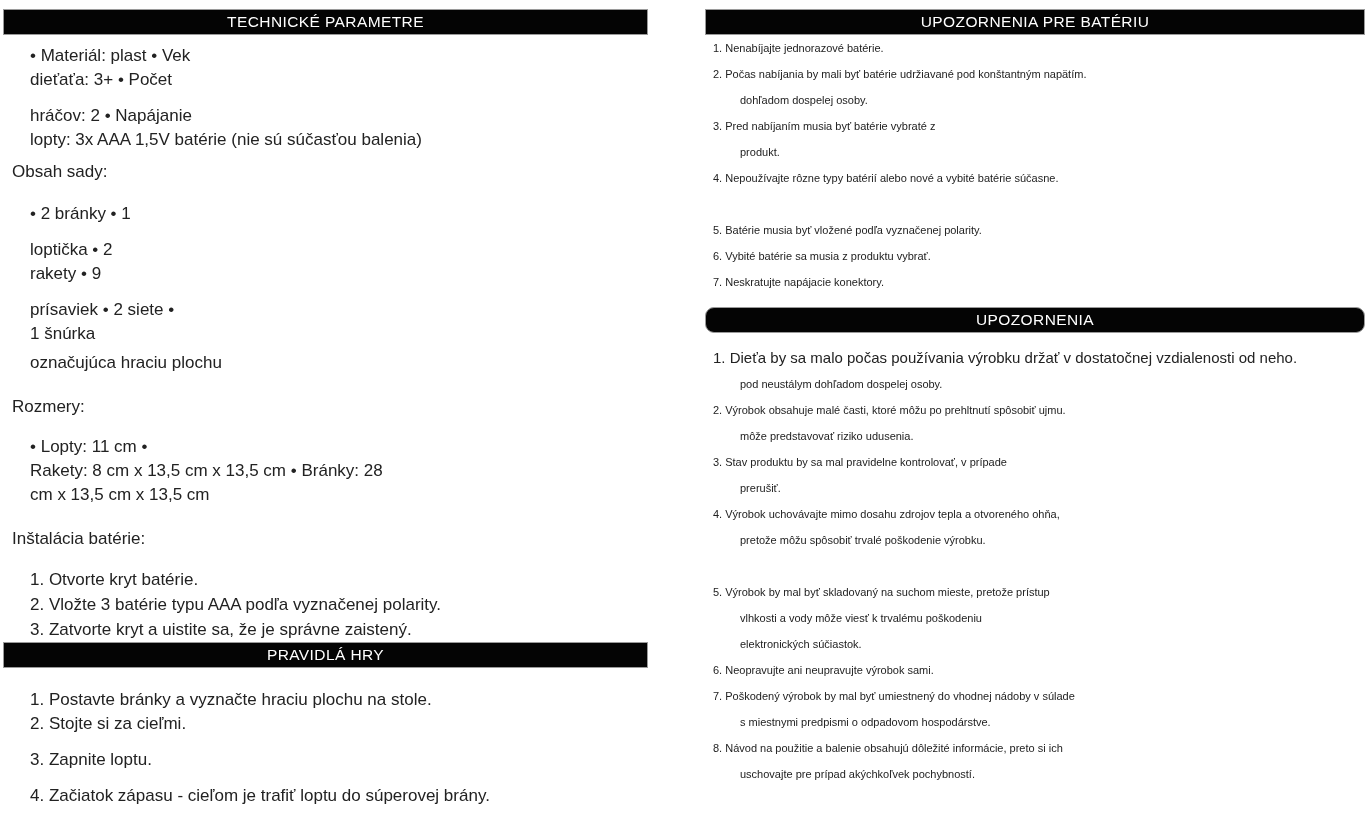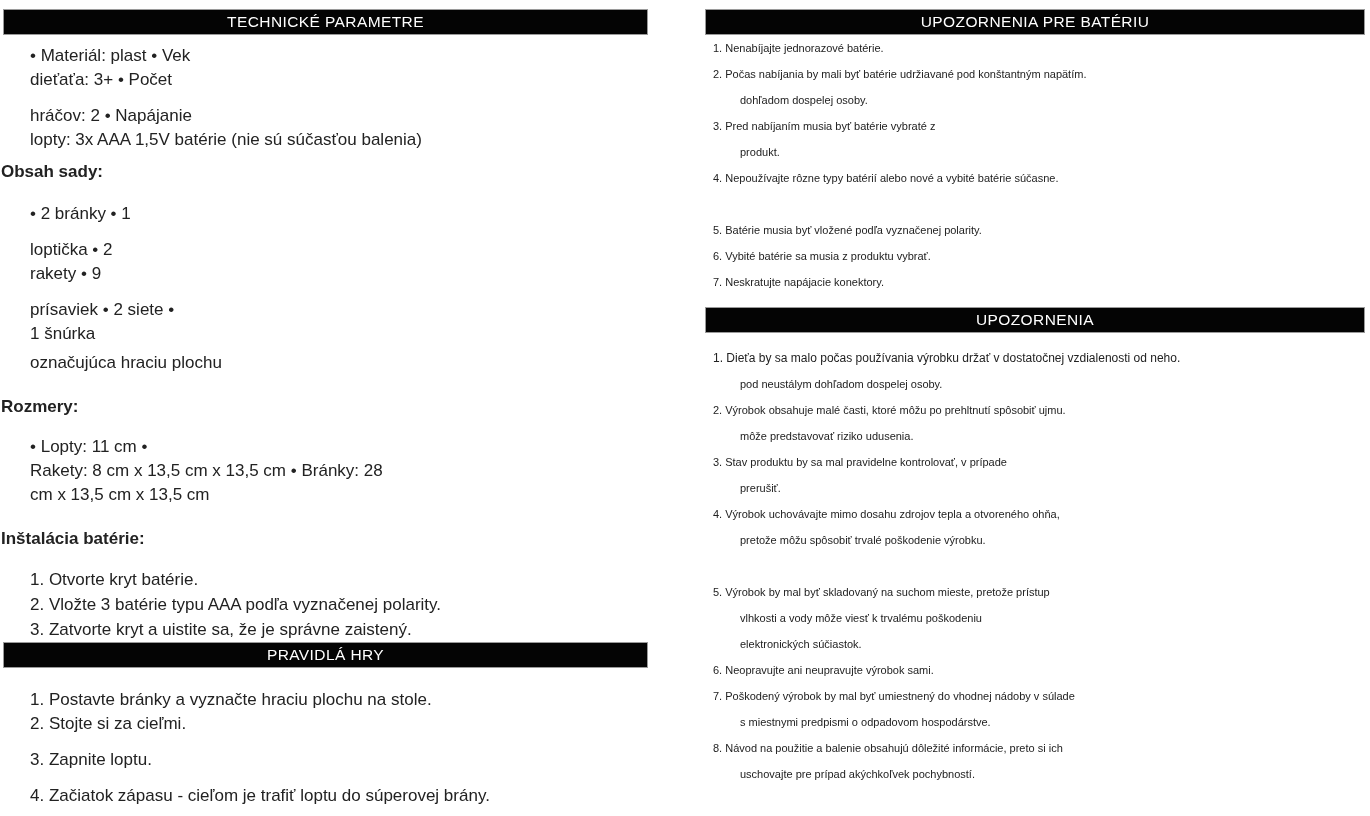--- a/index.html
+++ b/index.html
@@ -26,34 +26,34 @@
     text-align: center;
     font-size: 15.5px;
     letter-spacing: 0.4px;
     white-space: nowrap;
   }
   .col-left .bar { margin: 0 11px 0 3px; }
 
   
   .lt  { font-size: 17px; line-height: 24px; white-space: nowrap; }
   .ind { padding-left: 30px; }
-  .lab { padding-left: 1px; font-weight: bold; }
+  .lab { padding-left: 12px; }
 
   
   .rt   { font-size: 11px; line-height: 26px; white-space: nowrap; }
   .num  { padding-left: 8px; }
   .cont { padding-left: 35px; }
-  .small { font-size: 12px; }
+  .small { font-size: 15px; }
 
   
   .mt4  { margin-top: 12px; }
   .mt5  { margin-top: 5px; }
   .mt8  { margin-top: 8px; }
   .mt9  { margin-top: 9px; }
-  .mt12 { margin-top: 12px; }
+  .mt12 { margin-top: 12px; border-radius: 9px; }
   .mt14 { margin-top: 14px; }
   .mt16 { margin-top: 16px; }
   .mt18 { margin-top: 18px; }
   .mt20 { margin-top: 20px; }
   .gap26 { margin-top: 26px; }
   .lh25 { line-height: 25px; }
 </style>
 </head>
 <body>
 

